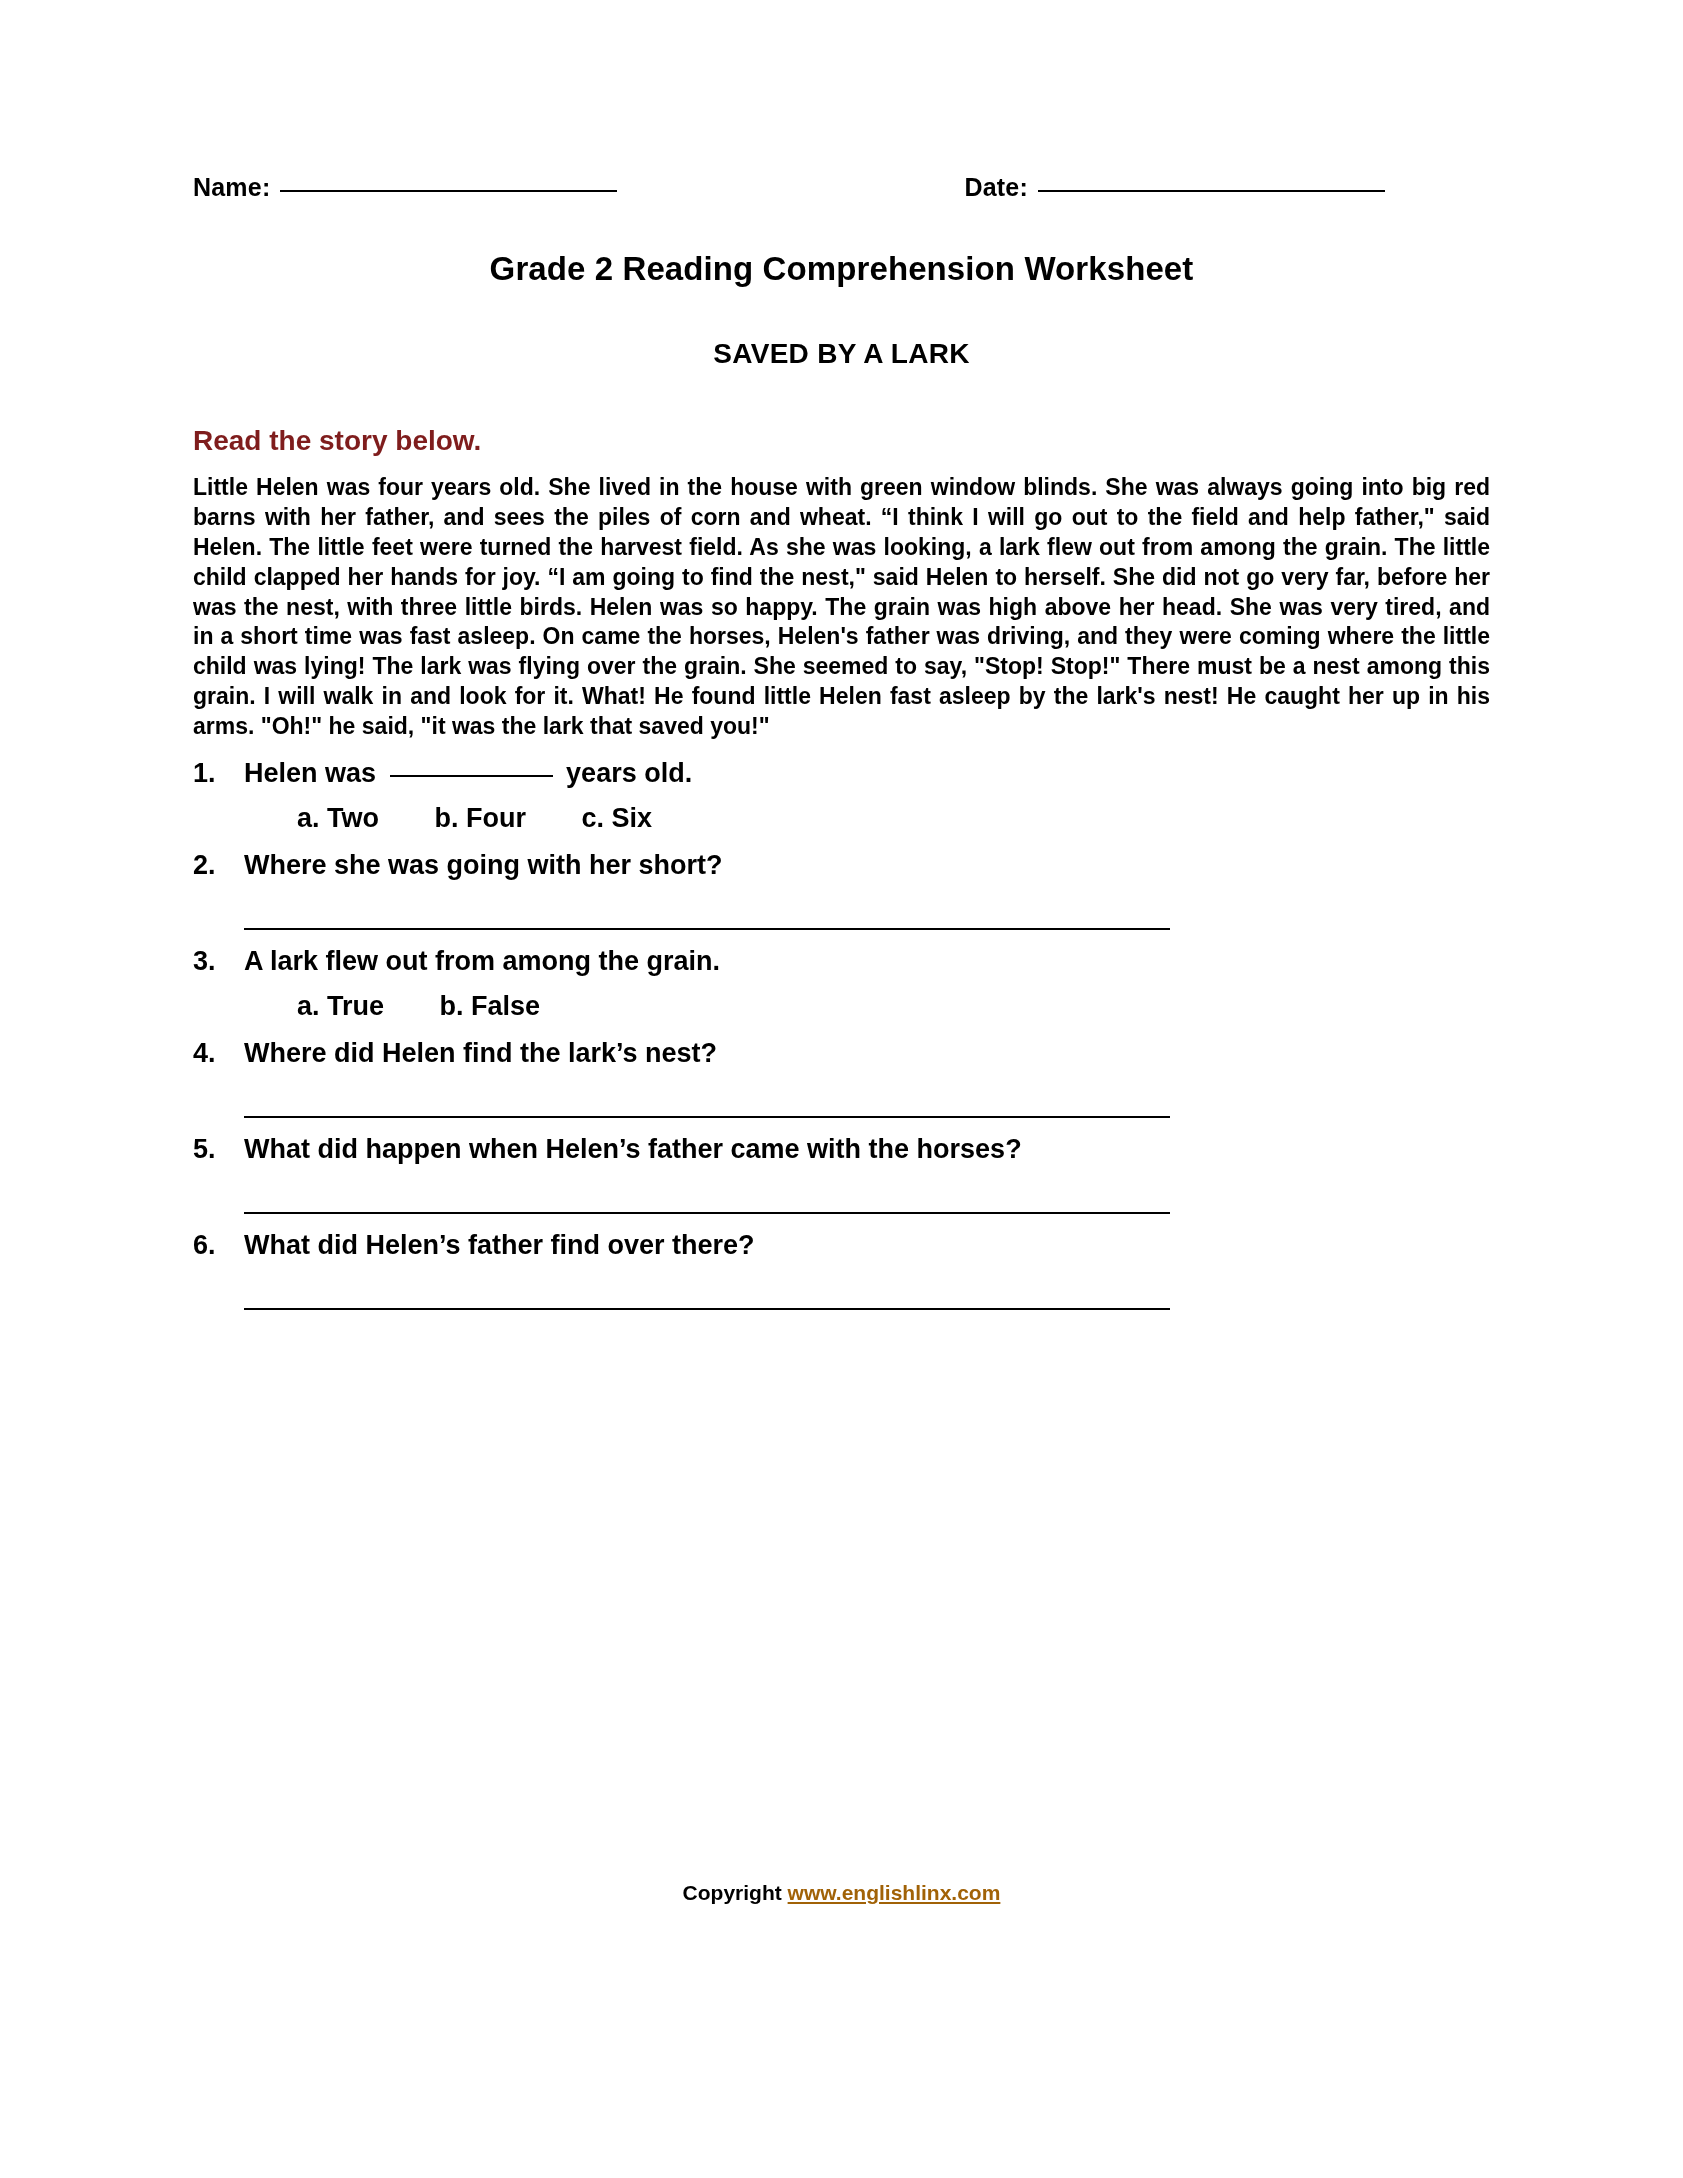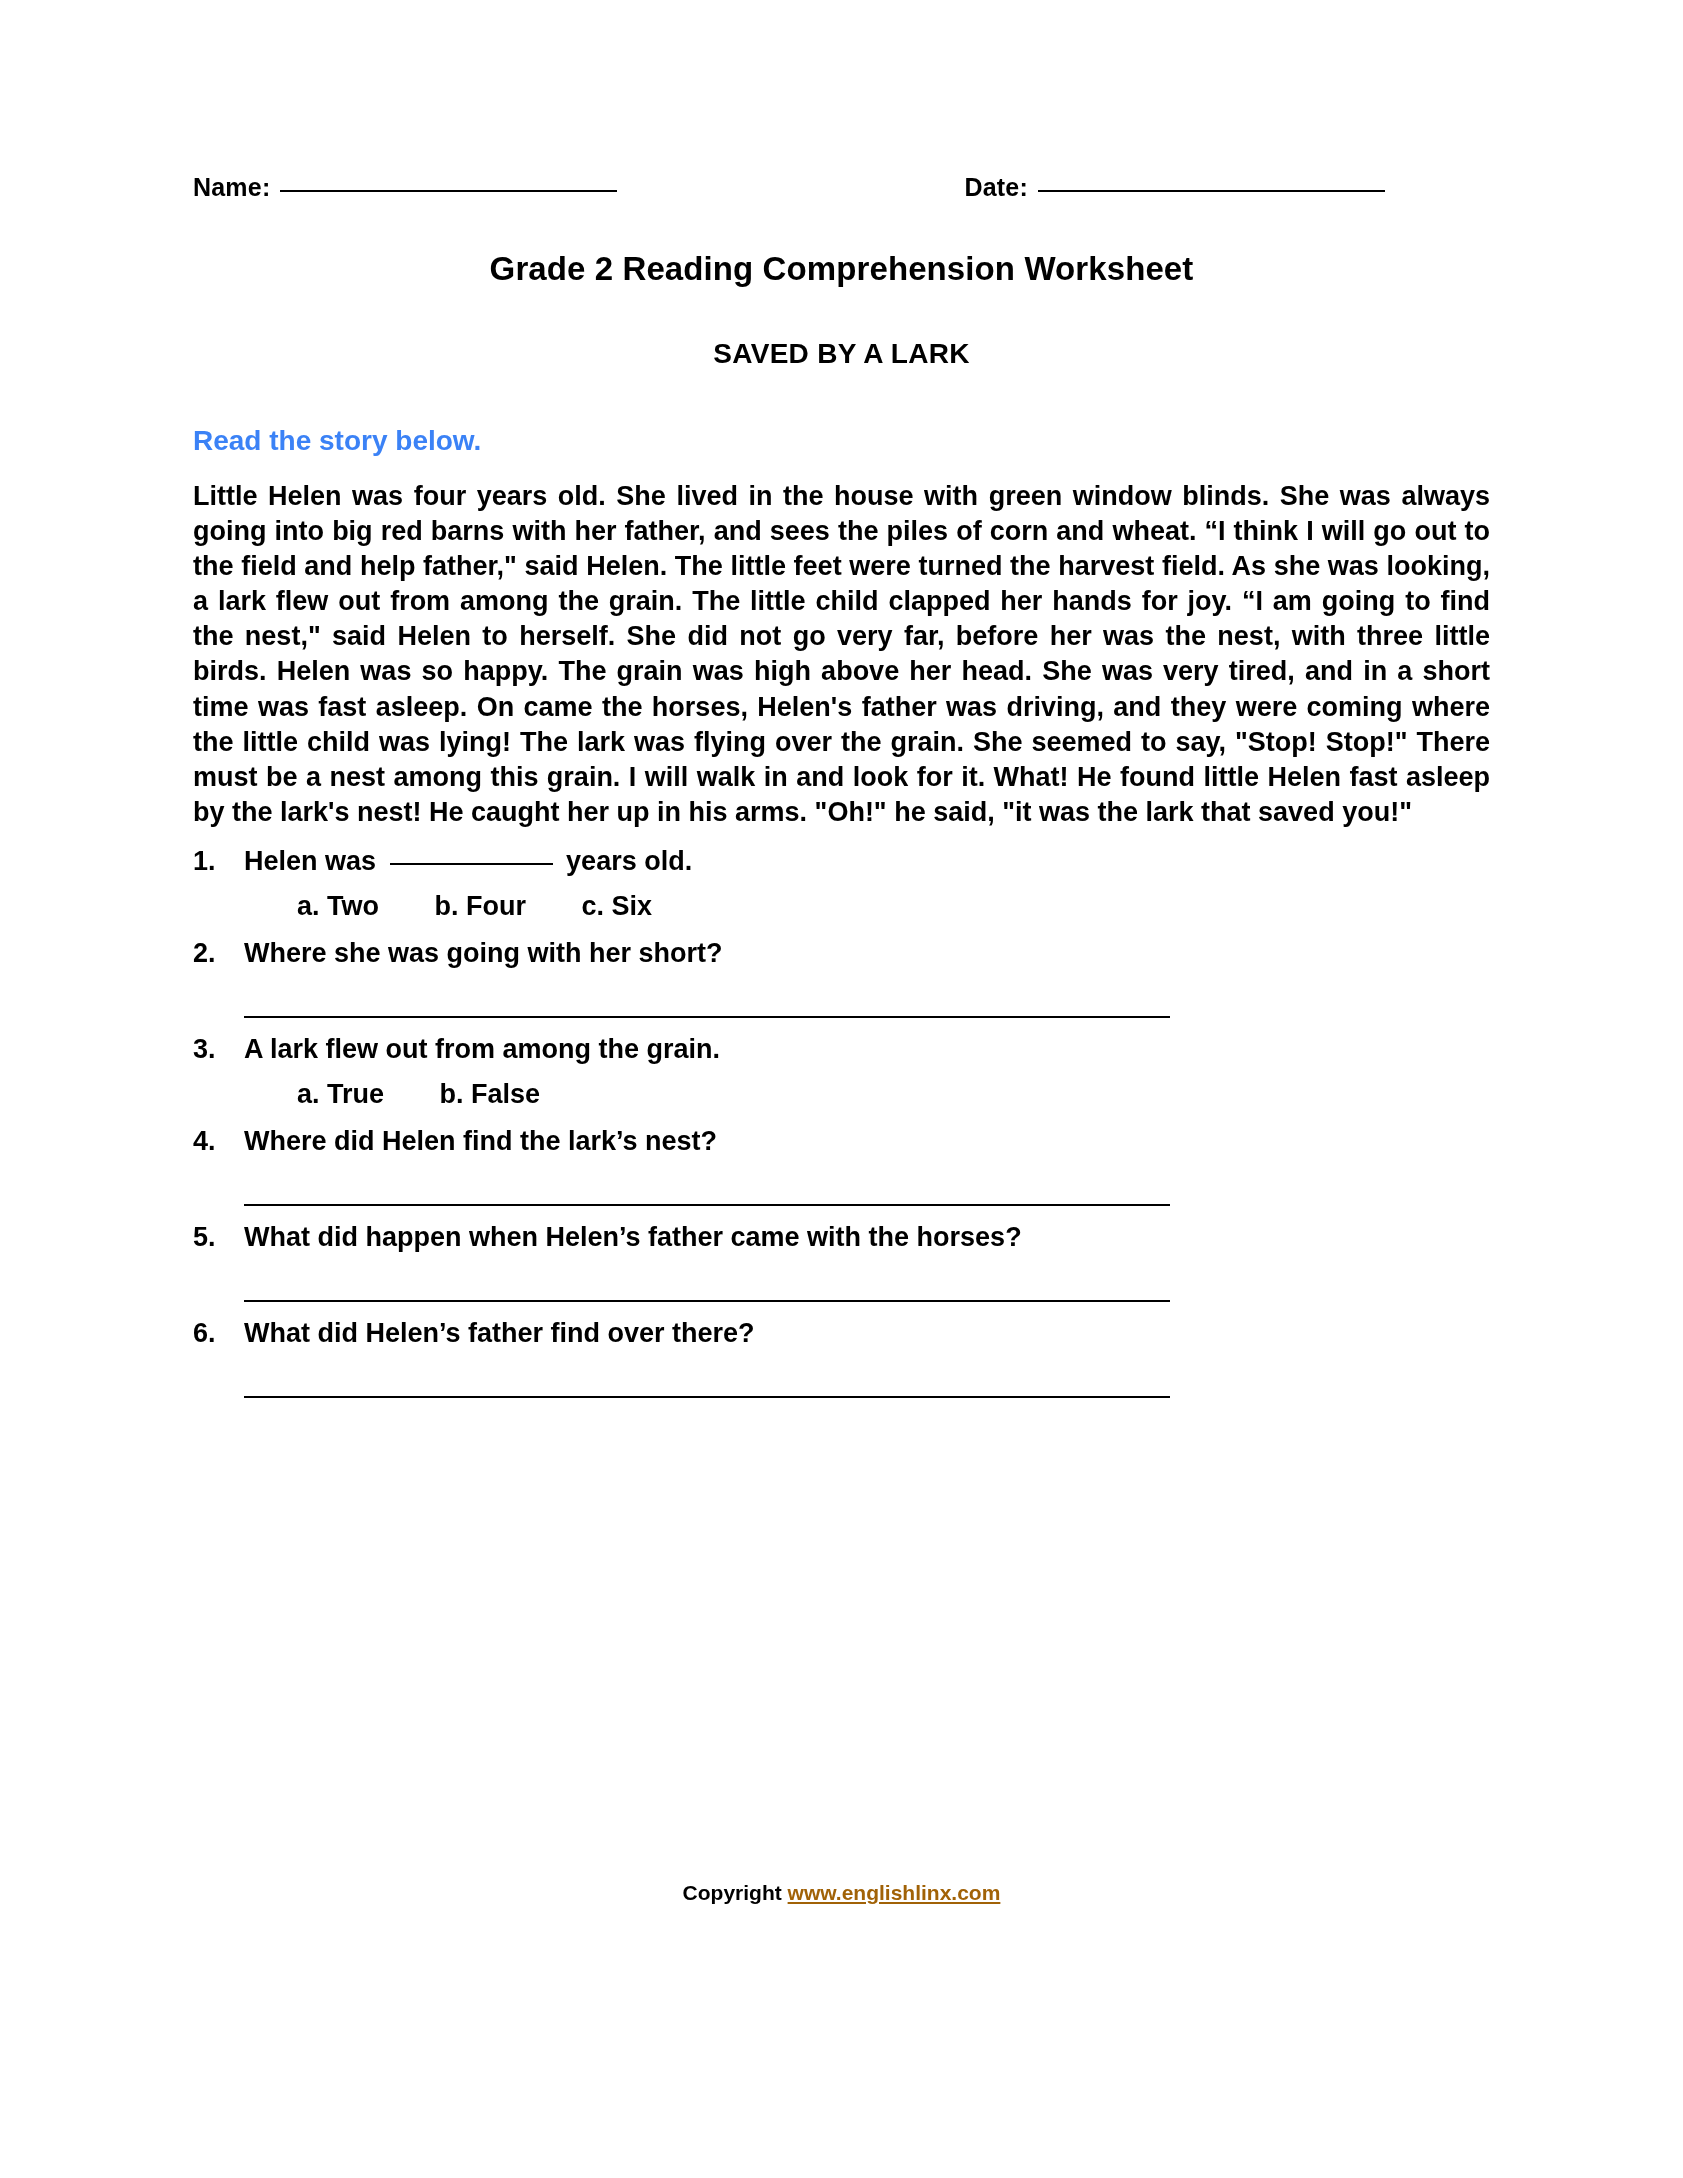--- a/index.html
+++ b/index.html
@@ -62,35 +62,35 @@
   .story-title {
     text-align: center;
     font-size: 28px;
     font-weight: bold;
     margin-top: 50px;
     letter-spacing: 0.3px;
   }
 
   
   .section-heading {
-    color: #3b82f6;
+    color: #7f1d1d;
     font-size: 28px;
     font-weight: bold;
     margin-top: 55px;
     margin-bottom: 6px;
   }
 
   
   .story-text {
-    font-size: 27px;
+    font-size: 23px;
     font-weight: bold;
     line-height: 1.30;
     text-align: justify;
     text-justify: inter-word;
-    margin-top: 22px;
+    margin-top: 16px;
   }
 
   
   .questions { margin-top: 6px; }
   .question {
     display: flex;
     align-items: flex-start;
     font-size: 27px;
     font-weight: bold;
     margin-top: 16px;

